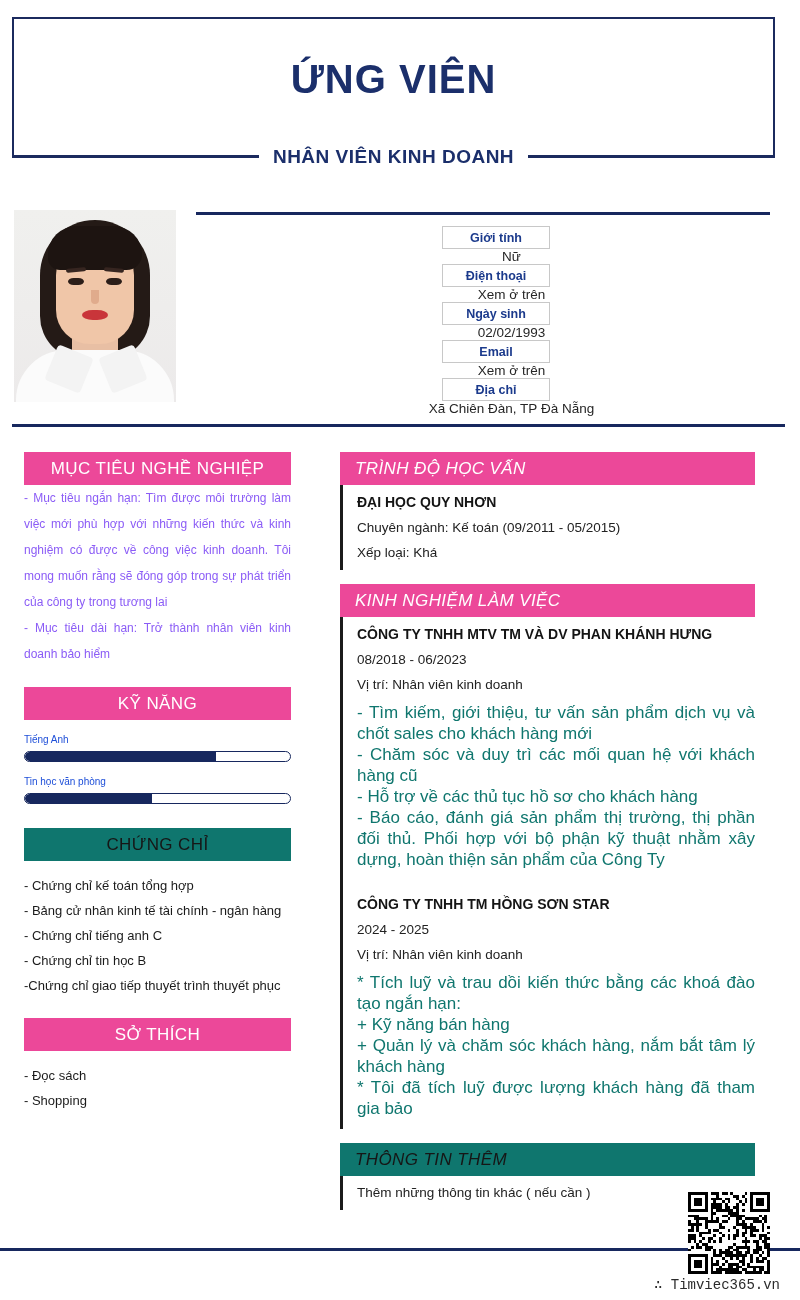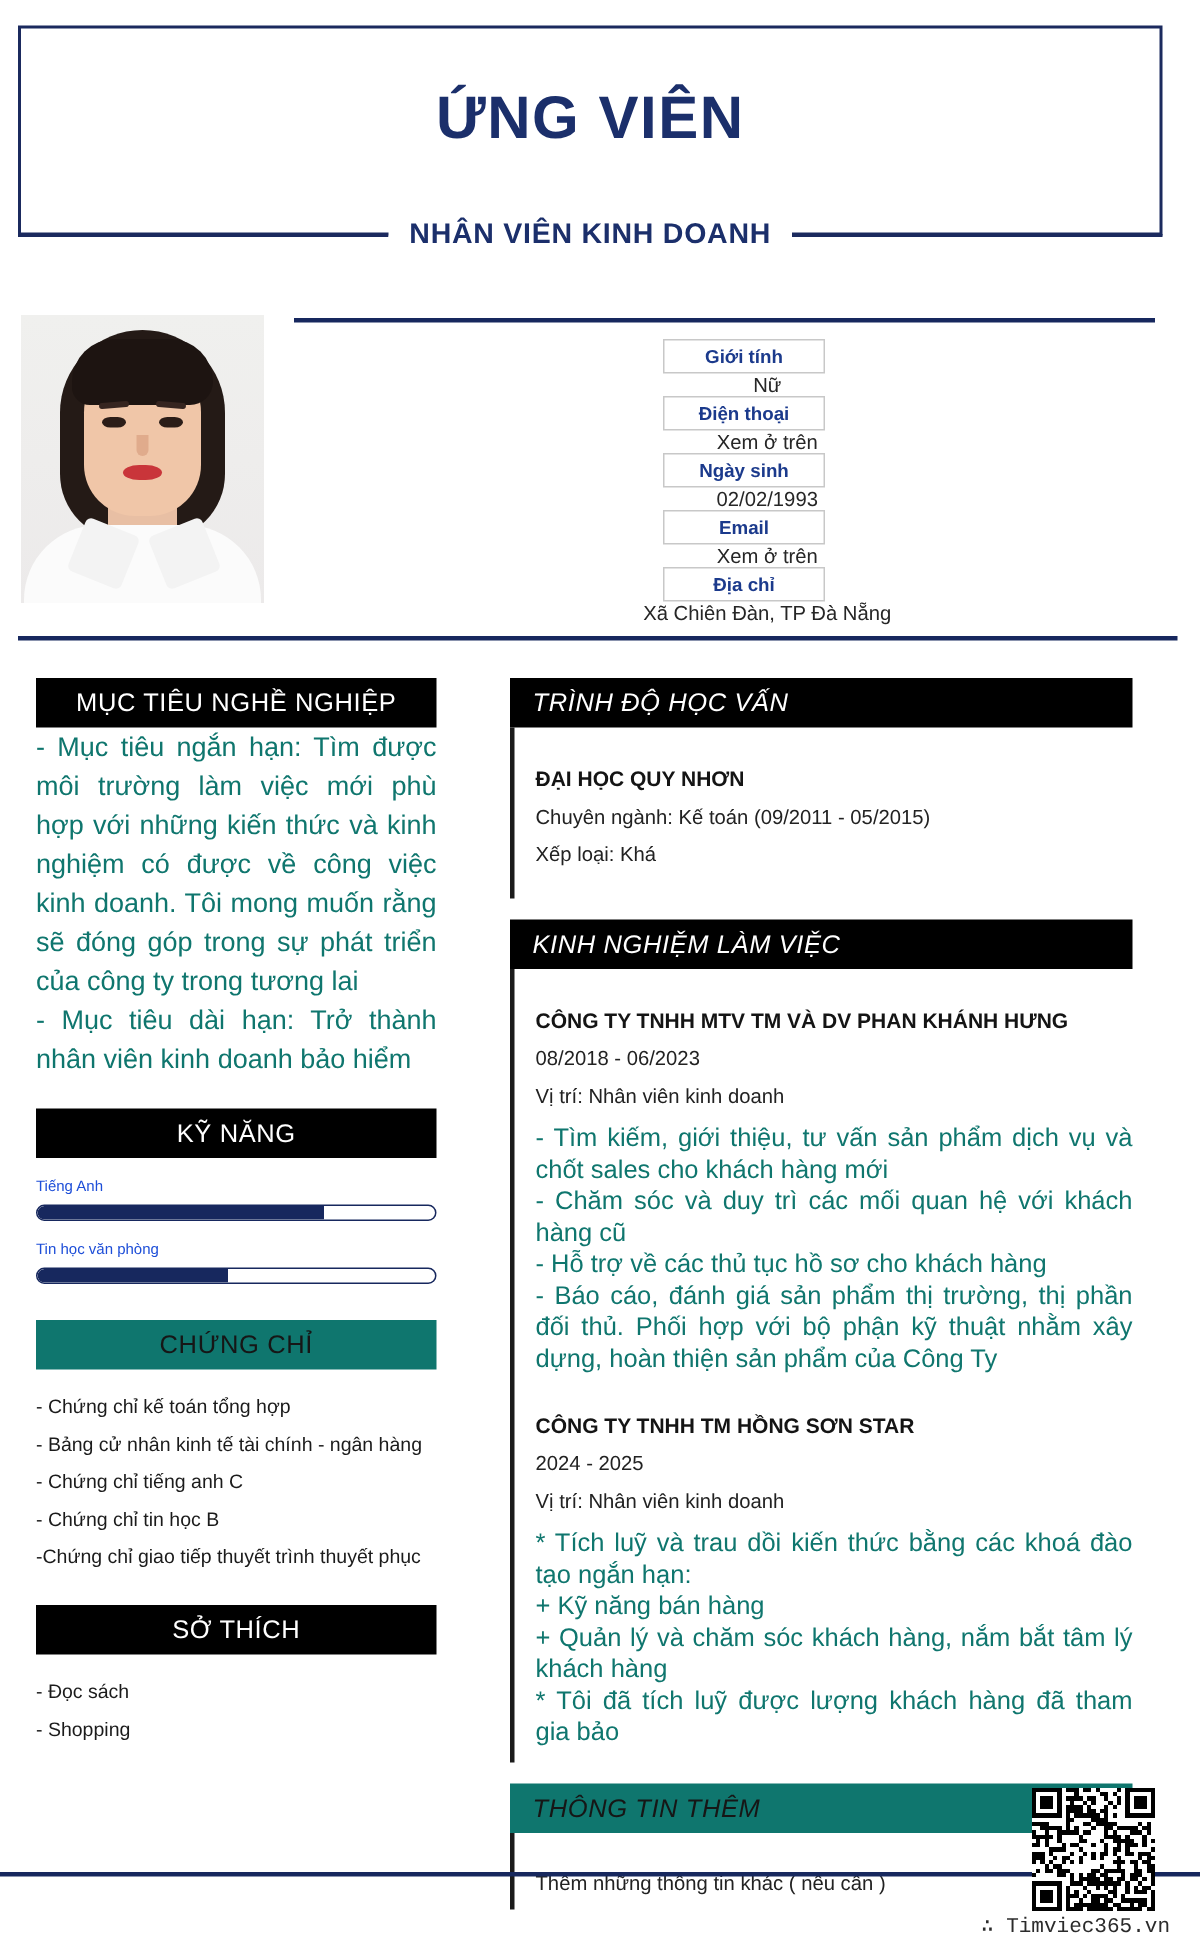--- a/index.html
+++ b/index.html
@@ -90,43 +90,43 @@
   }
 
   
   .col-left { position: absolute; left: 24px; top: 452px; width: 267px; }
   .col-right { position: absolute; left: 340px; top: 452px; width: 415px; }
 
   .bar {
     height: 33px; display: flex; align-items: center;
     font-size: 17px; letter-spacing: .4px;
   }
-  .bar.navy { background: #000000; color: #ffffff; }
+  .bar.navy { background: #ec4899; color: #ffffff; }
   .bar.gray { background: #0f766e; color: #161616; }
   .bar.center { justify-content: center; }
   .bar.left { justify-content: flex-start; padding-left: 15px; font-style: italic; }
 
-  .l-body { font-size: 18px; line-height: 26px; color: #0f766e; text-align: justify; }
+  .l-body { font-size: 12px; line-height: 26px; color: #8b5cf6; text-align: justify; }
   .l-body p { margin: 0; }
   .spacer-14 { height: 14px; }
   .spacer-20 { height: 20px; }
   .spacer-24 { height: 24px; }
 
   .skill-name { font-size: 10px; color: #1d4ed8; margin: 14px 0 6px; }
   .skill-track {
     height: 11px; border: 1px solid #17285e; border-radius: 6px;
     background: #ffffff; overflow: hidden;
   }
   .skill-fill { height: 100%; background: #17285e; border-radius: 5px 0 0 5px; }
 
   .cert-list p { margin: 0; font-size: 13px; line-height: 25px; text-align: justify; }
   .hobby-list p { margin: 0; font-size: 13px; line-height: 25px; }
 
   
-  .r-entry { border-left: 3px solid #1b1b1b; padding: 26px 0 10px 14px; }
+  .r-entry { border-left: 3px solid #1b1b1b; padding: 9px 0 10px 14px; }
   .r-org { font-size: 14px; font-weight: bold; color: #141414; margin-bottom: 10px; }
   .r-line { font-size: 13.5px; color: #222; margin-bottom: 10px; }
   .r-block { font-size: 17px; line-height: 21px; color: #0f766e; text-align: justify; }
   .r-block p { margin: 0; }
   .r-note { font-size: 13.5px; color: #222; }
 
   
   .footer-rule-left {
     position: absolute; left: 0px; top: 1248px; width: 690px; height: 3px;
     background: #17285e;
@@ -238,21 +238,21 @@
       <p>- Shopping</p>
     </div>
   </div>
 
   <div class="col-right">
 
     <div class="bar navy left">TRÌNH ĐỘ HỌC VẤN</div>
     <div class="r-entry">
       <div class="r-org">ĐẠI HỌC QUY NHƠN</div>
       <div class="r-line">Chuyên ngành: Kế toán (09/2011 - 05/2015)</div>
-      <div class="r-line" style="margin-bottom:12px;">Xếp loại: Khá</div>
+      <div class="r-line" style="margin-bottom:0;">Xếp loại: Khá</div>
     </div>
 
     <div class="spacer-14"></div>
     <div class="bar navy left">KINH NGHIỆM LÀM VIỆC</div>
 
     <div class="r-entry">
       <div class="r-org">CÔNG TY TNHH MTV TM VÀ DV PHAN KHÁNH HƯNG</div>
       <div class="r-line">08/2018 - 06/2023</div>
       <div class="r-line">Vị trí: Nhân viên kinh doanh</div>
       <div class="r-block">

